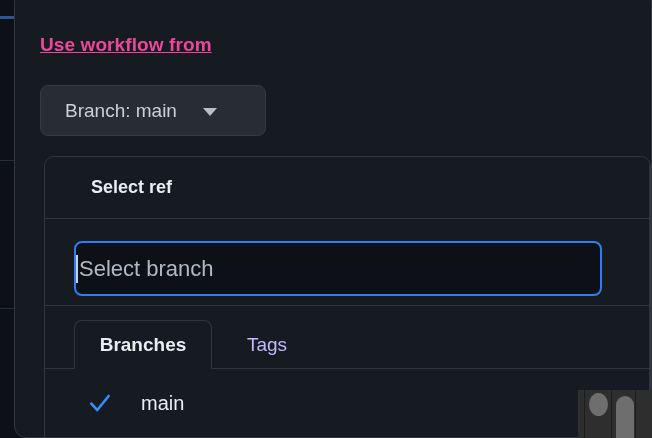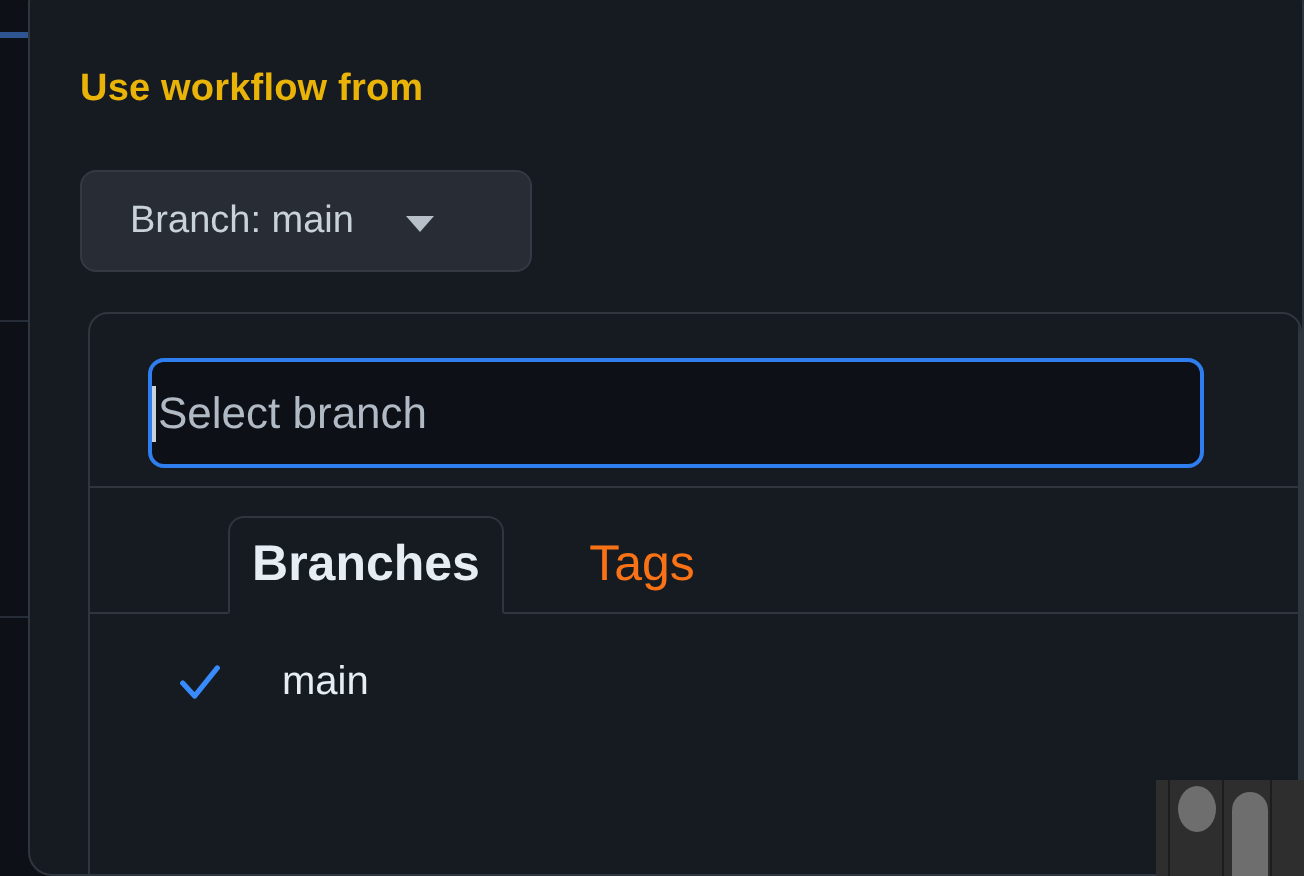--- a/index.html
+++ b/index.html
@@ -66,23 +66,24 @@
     width: 636px;
     height: 438px;
   }
 
   .dialog-title {
     position: absolute;
     left: 25px;
     top: 33px;
     font-size: 19px;
     font-weight: bold;
-    color: #eab308;
+    color: #ec4899;
     letter-spacing: 0.1px;
     white-space: nowrap;
+    text-decoration: underline;
   }
 
   
   .branch-button {
     position: absolute;
     left: 25px;
     top: 84px;
     width: 226px;
     height: 51px;
     background: #282d35;
@@ -186,41 +187,40 @@
     background: #30363d;
   }
   .tab {
     position: absolute;
     top: 14px;
     height: 49px;
     box-sizing: border-box;
     display: flex;
     align-items: center;
     justify-content: center;
-    font-size: 25px;
+    font-size: 19px;
     cursor: pointer;
     white-space: nowrap;
-    margin-left: 40px;
   }
   .tab-branches {
     left: 29px;
     width: 138px;
     background: #161b22;
     border: 1px solid #30363d;
     border-bottom: 1px solid #161b22;
     border-radius: 8px 8px 0 0;
     color: #e6edf3;
     font-weight: bold;
     z-index: 2;
   }
   .tab-tags {
-    left: 181px;
+    left: 167px;
     width: 110px;
     border: 1px solid transparent;
-    color: #f97316;
+    color: #c4b5fd;
     background: transparent;
     z-index: 1;
   }
 
   
   .ref-list {
     position: relative;
     height: 88px;
     background: #161b22;
   }
@@ -313,20 +313,23 @@
 
       <div class="dialog-title">Use workflow from</div>
 
       <div class="branch-button">
         <span class="branch-button-label">Branch: main</span>
         <span class="caret-down"></span>
       </div>
 
       <div class="ref-panel">
 
+        <div class="ref-panel-header">
+          <div class="ref-panel-title">Select ref</div>
+        </div>
 
         <div class="filter-row">
           <div class="filter-field">
             <span class="text-caret"></span>
             <span class="filter-placeholder">Select branch</span>
           </div>
         </div>
 
         <div class="tabs-row">
           <div class="tabs-underline"></div>

